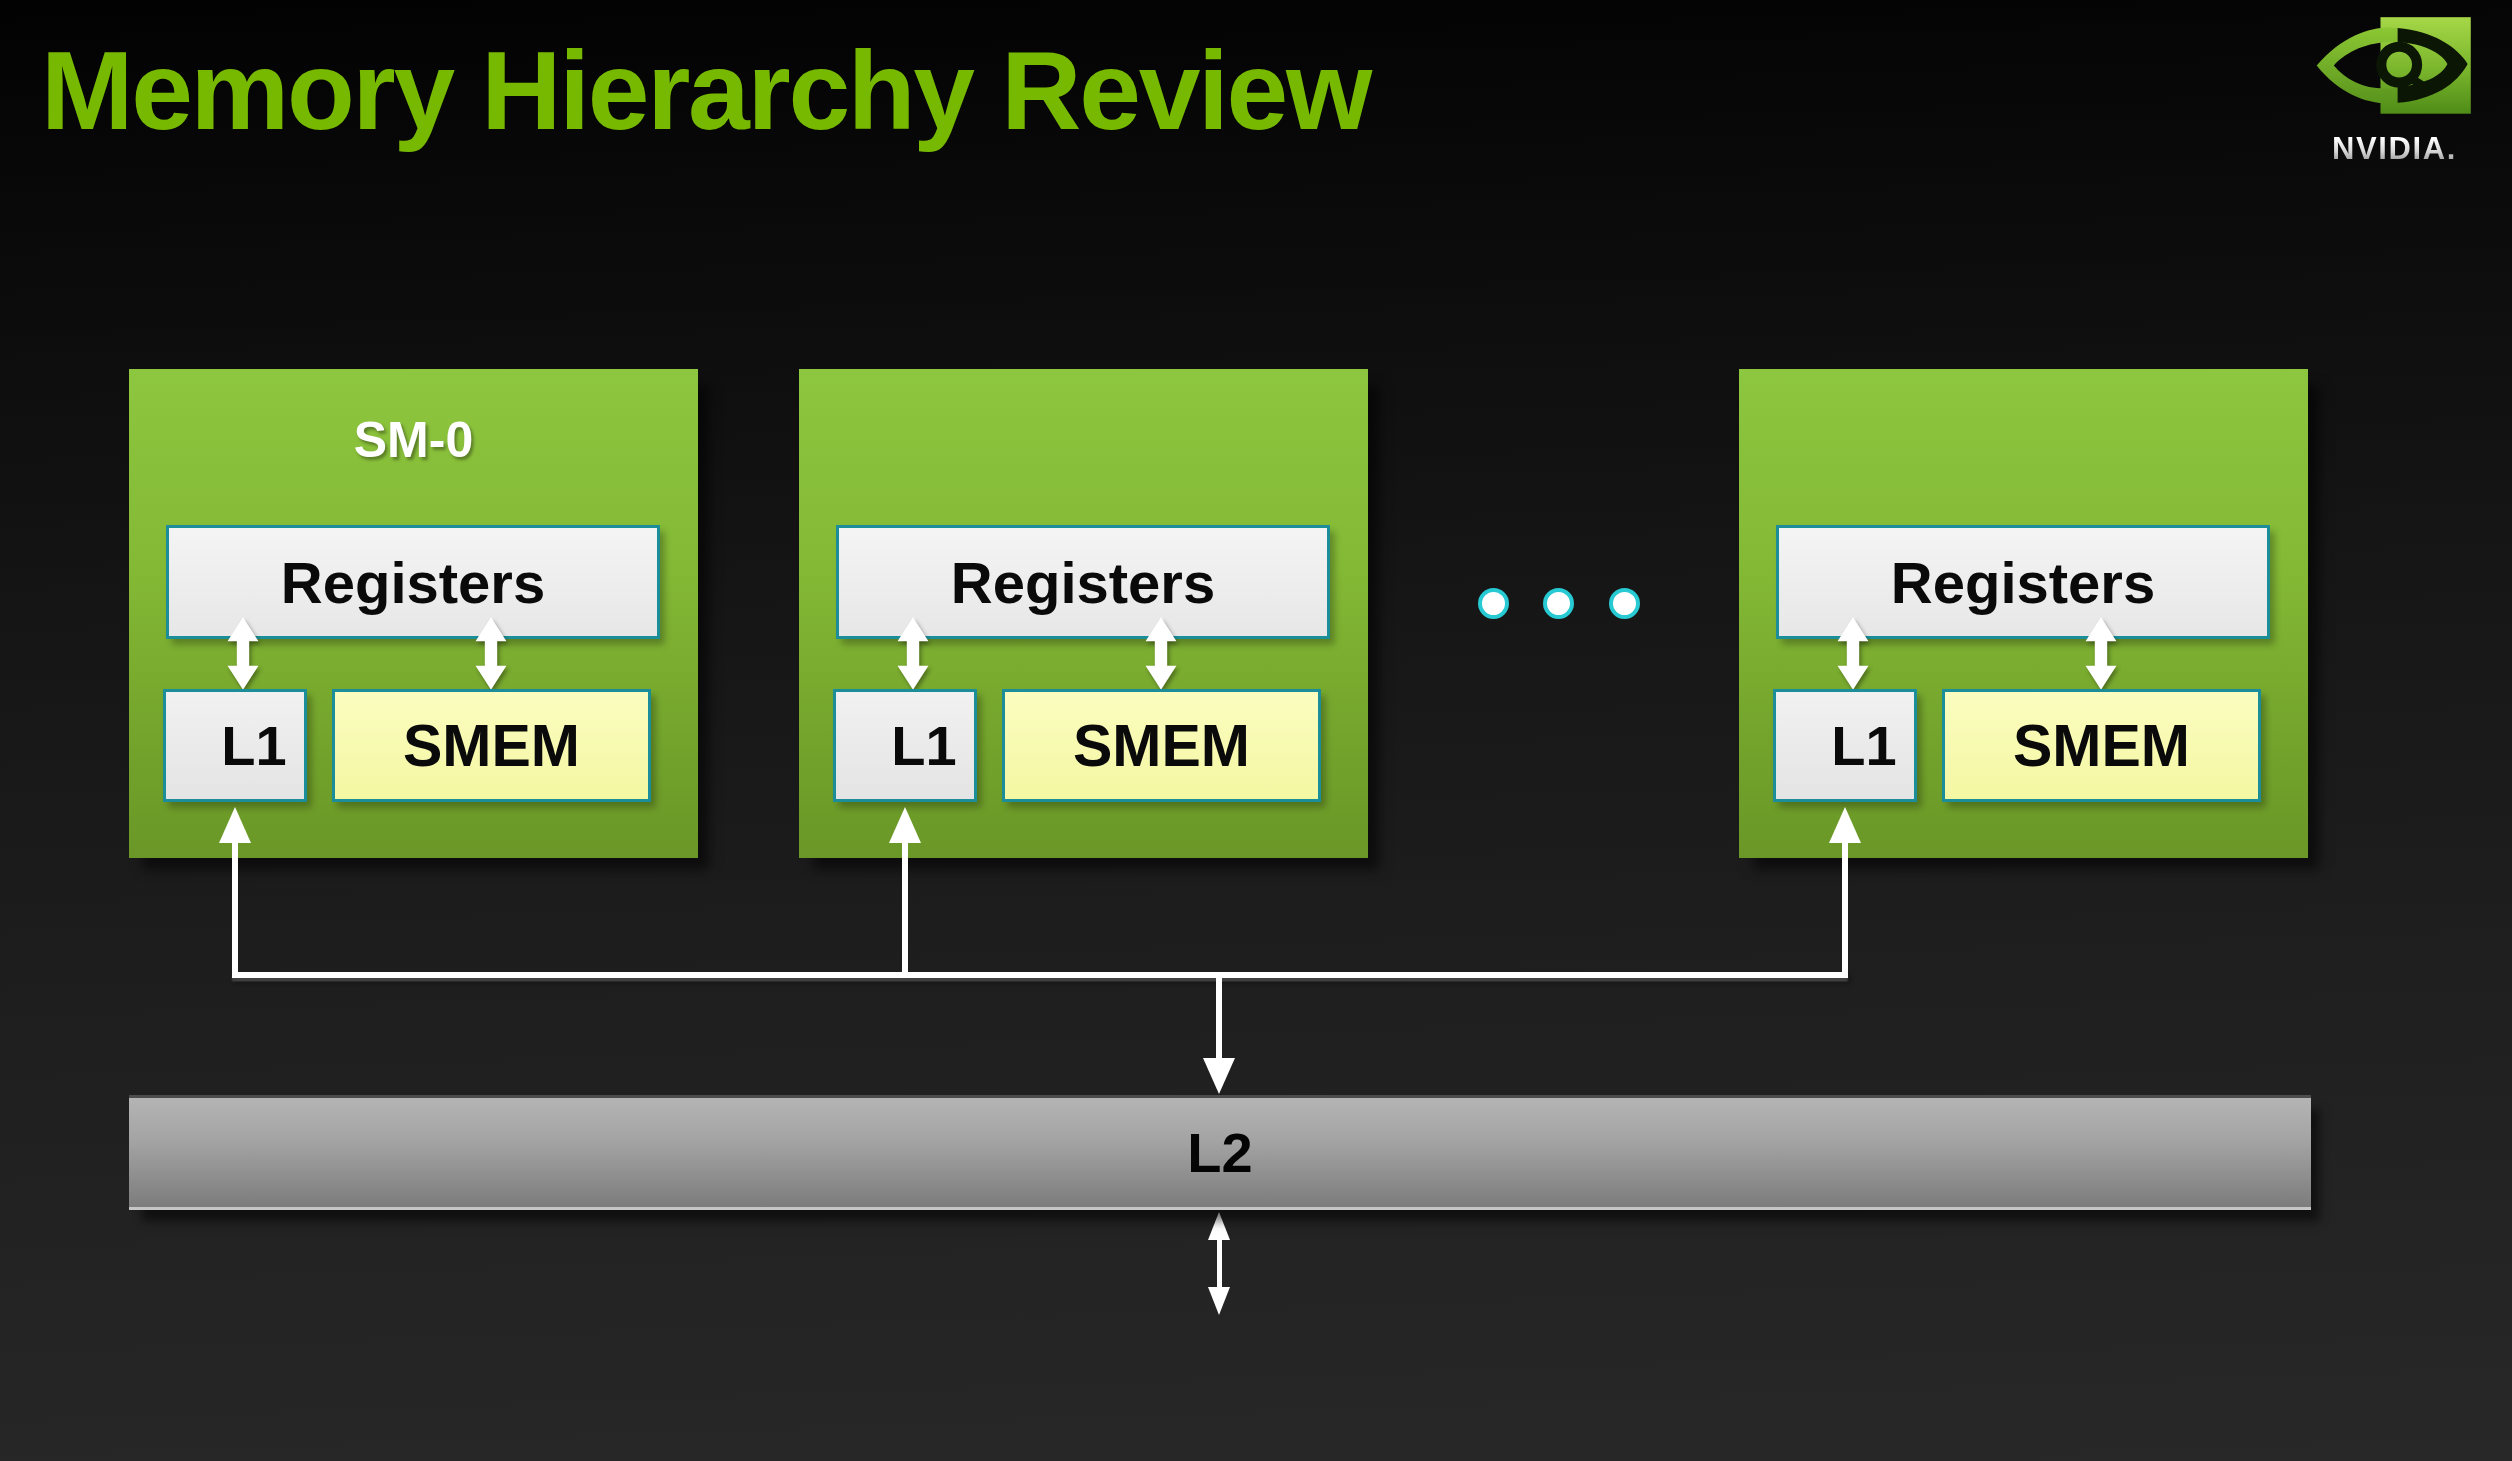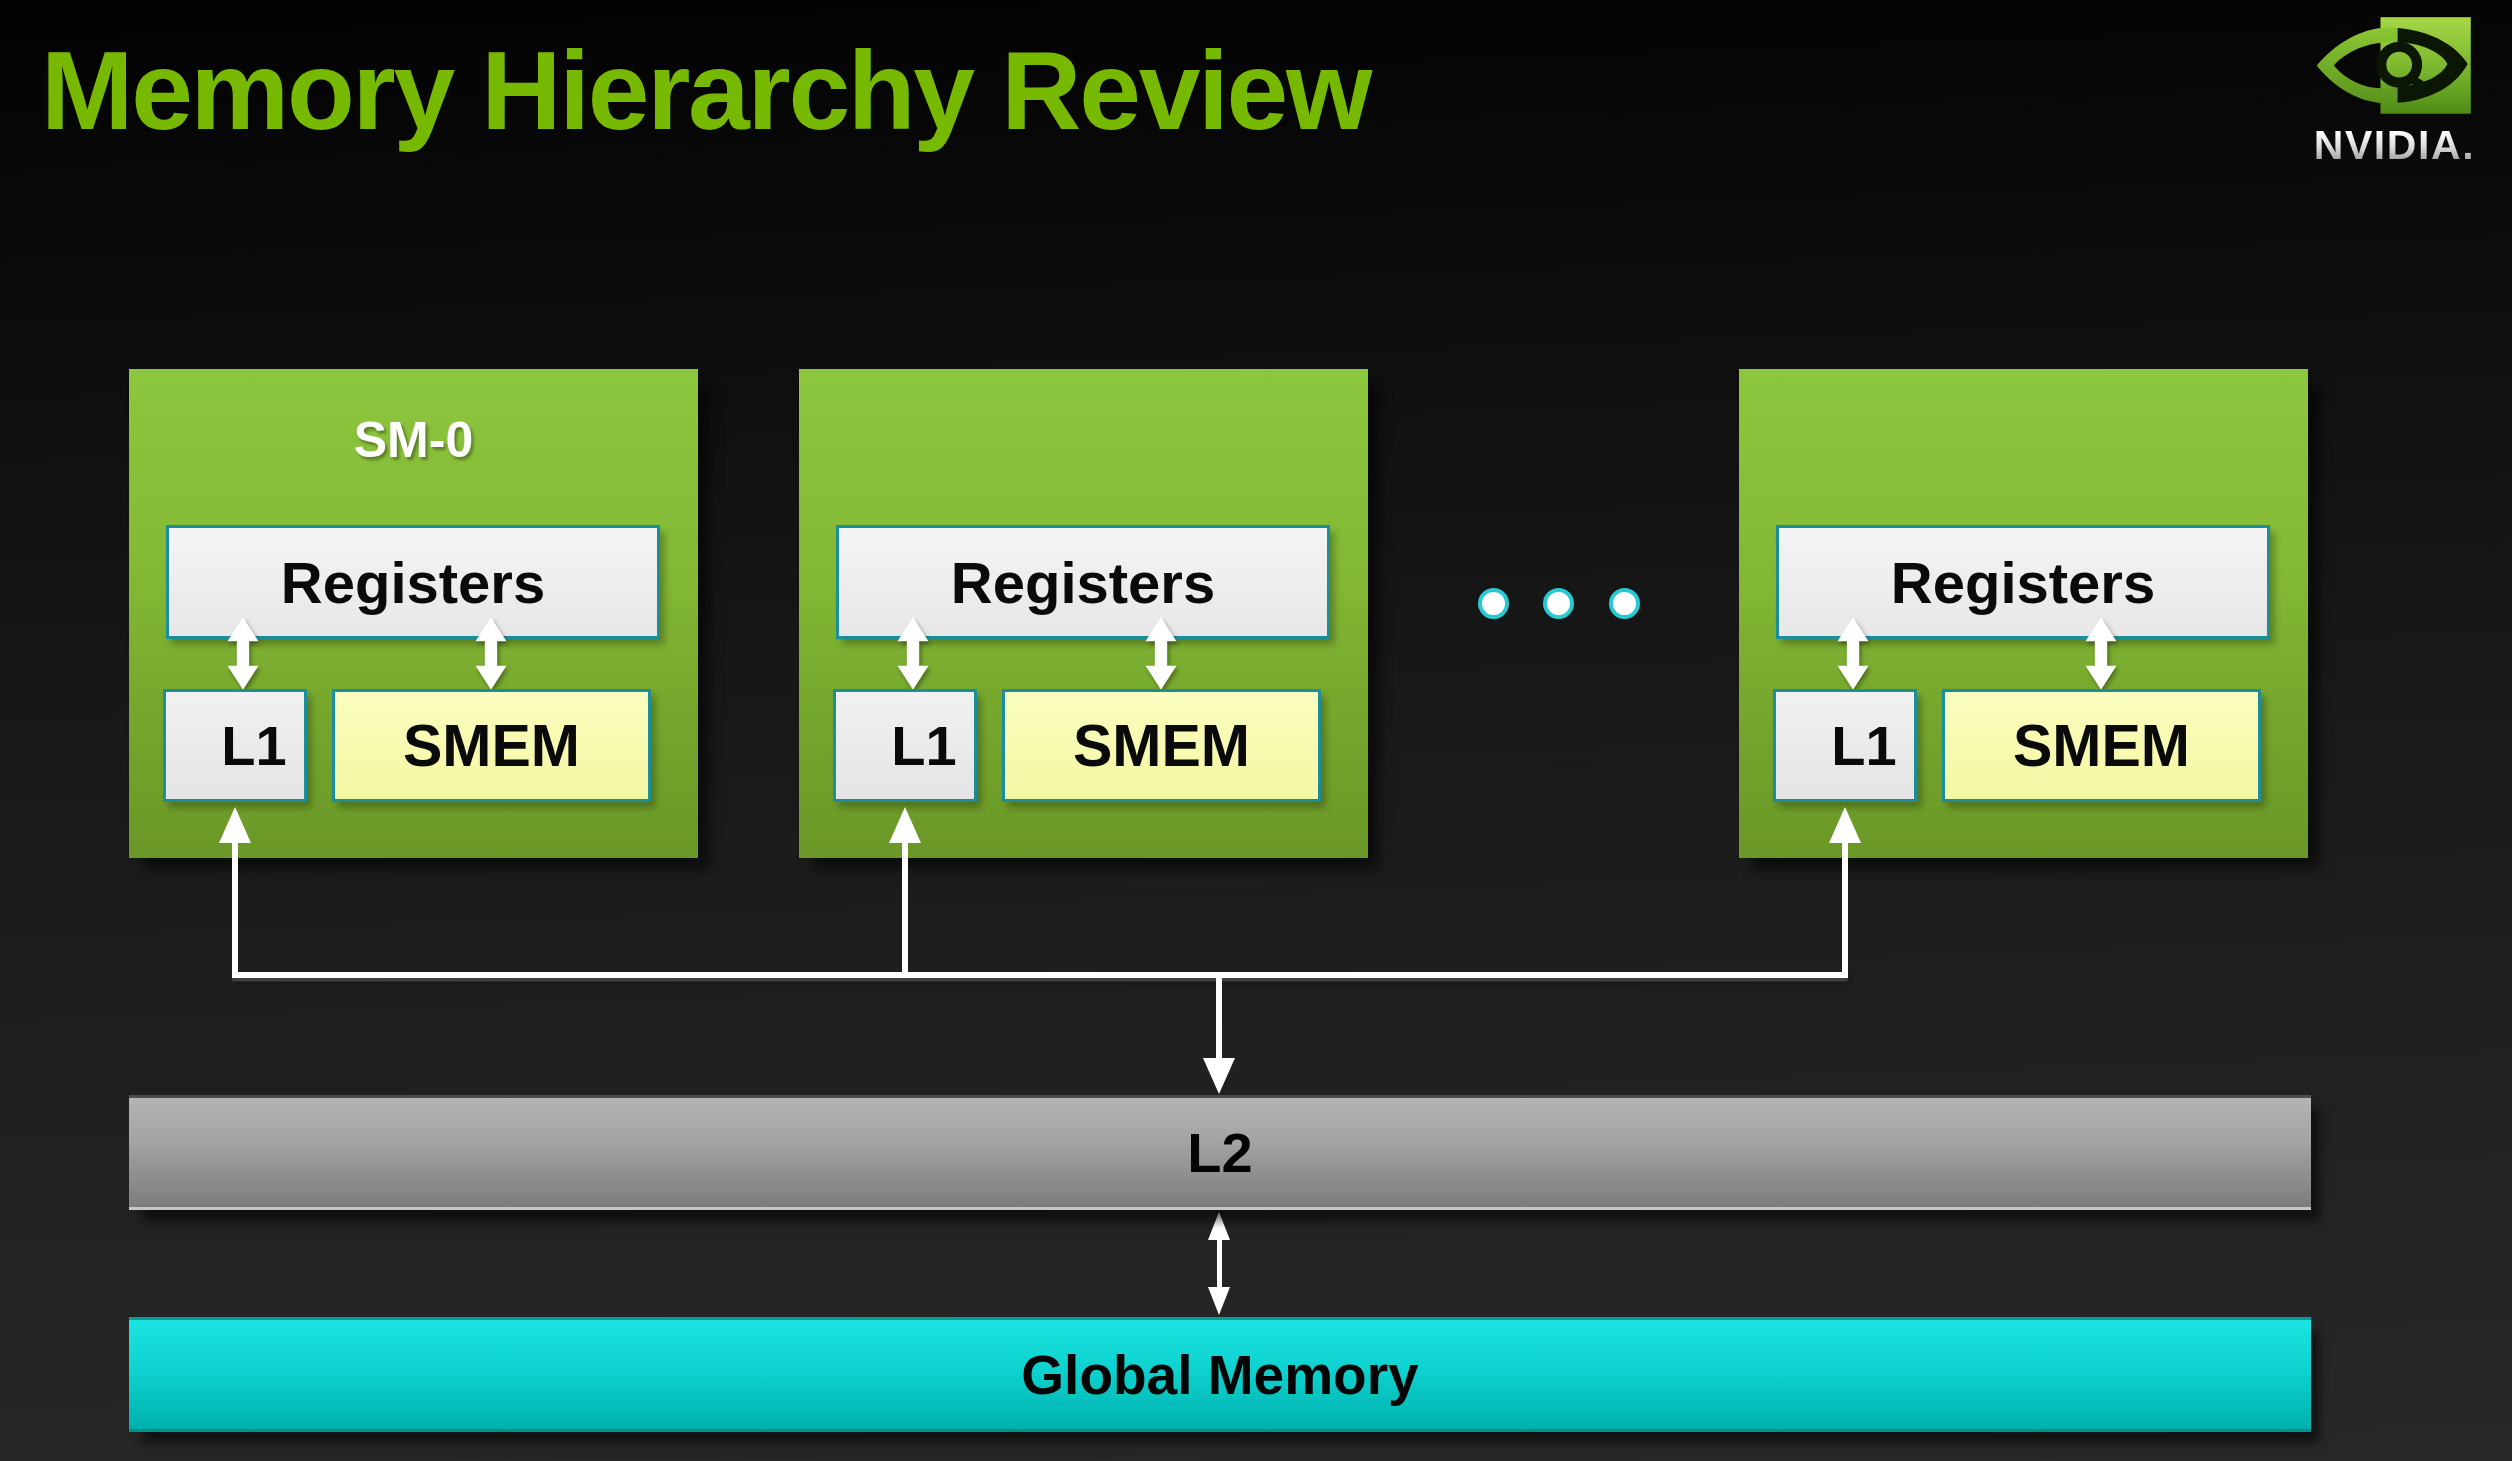--- a/index.html
+++ b/index.html
@@ -7,21 +7,21 @@
   #slide{position:relative;width:2512px;height:1462px;overflow:hidden;
          background:linear-gradient(178deg,#020202 0%,#0b0b0b 18%,#161616 42%,#1f1f1f 68%,#282828 100%);}
 
   
   .slide-title{position:absolute;left:41px;top:22px;font-size:111px;font-weight:700;
                letter-spacing:-2.3px;color:#76b900;line-height:1.25;}
 
   
   .logo{position:absolute;left:2305px;top:14px;width:179px;height:160px;text-align:center;}
   .logo svg{display:block;margin:0 auto;}
-  .logo-word{margin-top:2px;font-size:41px;font-weight:700;letter-spacing:1.6px;
+  .logo-word{margin-top:11px;font-size:31px;font-weight:700;letter-spacing:1.6px;
              background:linear-gradient(#ffffff 20%,#d8d8d8 55%,#7e7e7e 100%);
              -webkit-background-clip:text;background-clip:text;color:transparent;}
 
   
   .sm{position:absolute;top:369px;width:569px;height:489px;
       background:linear-gradient(180deg,#8dc63f 0%,#84b935 40%,#74a42c 75%,#6a9727 100%);
       box-shadow:12.5px 14px 11px -1.6px rgba(0,0,0,0.55);}
   .sm-title{position:absolute;left:0;top:42px;width:100%;text-align:center;
             font-size:50px;font-weight:700;color:#ffffff;
             text-shadow:2.3px 3.1px 3.1px rgba(0,0,0,0.35);}
@@ -147,16 +147,15 @@
   <div class="conn conn-h" style="left:232px;top:972px;width:1616px;height:6.2px"></div>
 
   <div class="conn" style="left:1216px;top:978px;width:6.2px;height:83px"></div>
   <div class="head head-down" style="left:1203px;top:1058px"></div>
 
   <div class="head head-sm-up" style="left:1208px;top:1212px"></div>
   <div class="conn" style="left:1217px;top:1236px;width:4.7px;height:55px"></div>
   <div class="head head-sm-down" style="left:1208px;top:1287px"></div>
 
   <div class="bar l2-bar">L2</div>
-  <div class="bar global-bar">Global Memory</div>
 
 </div>
 
 
 </body></html>

